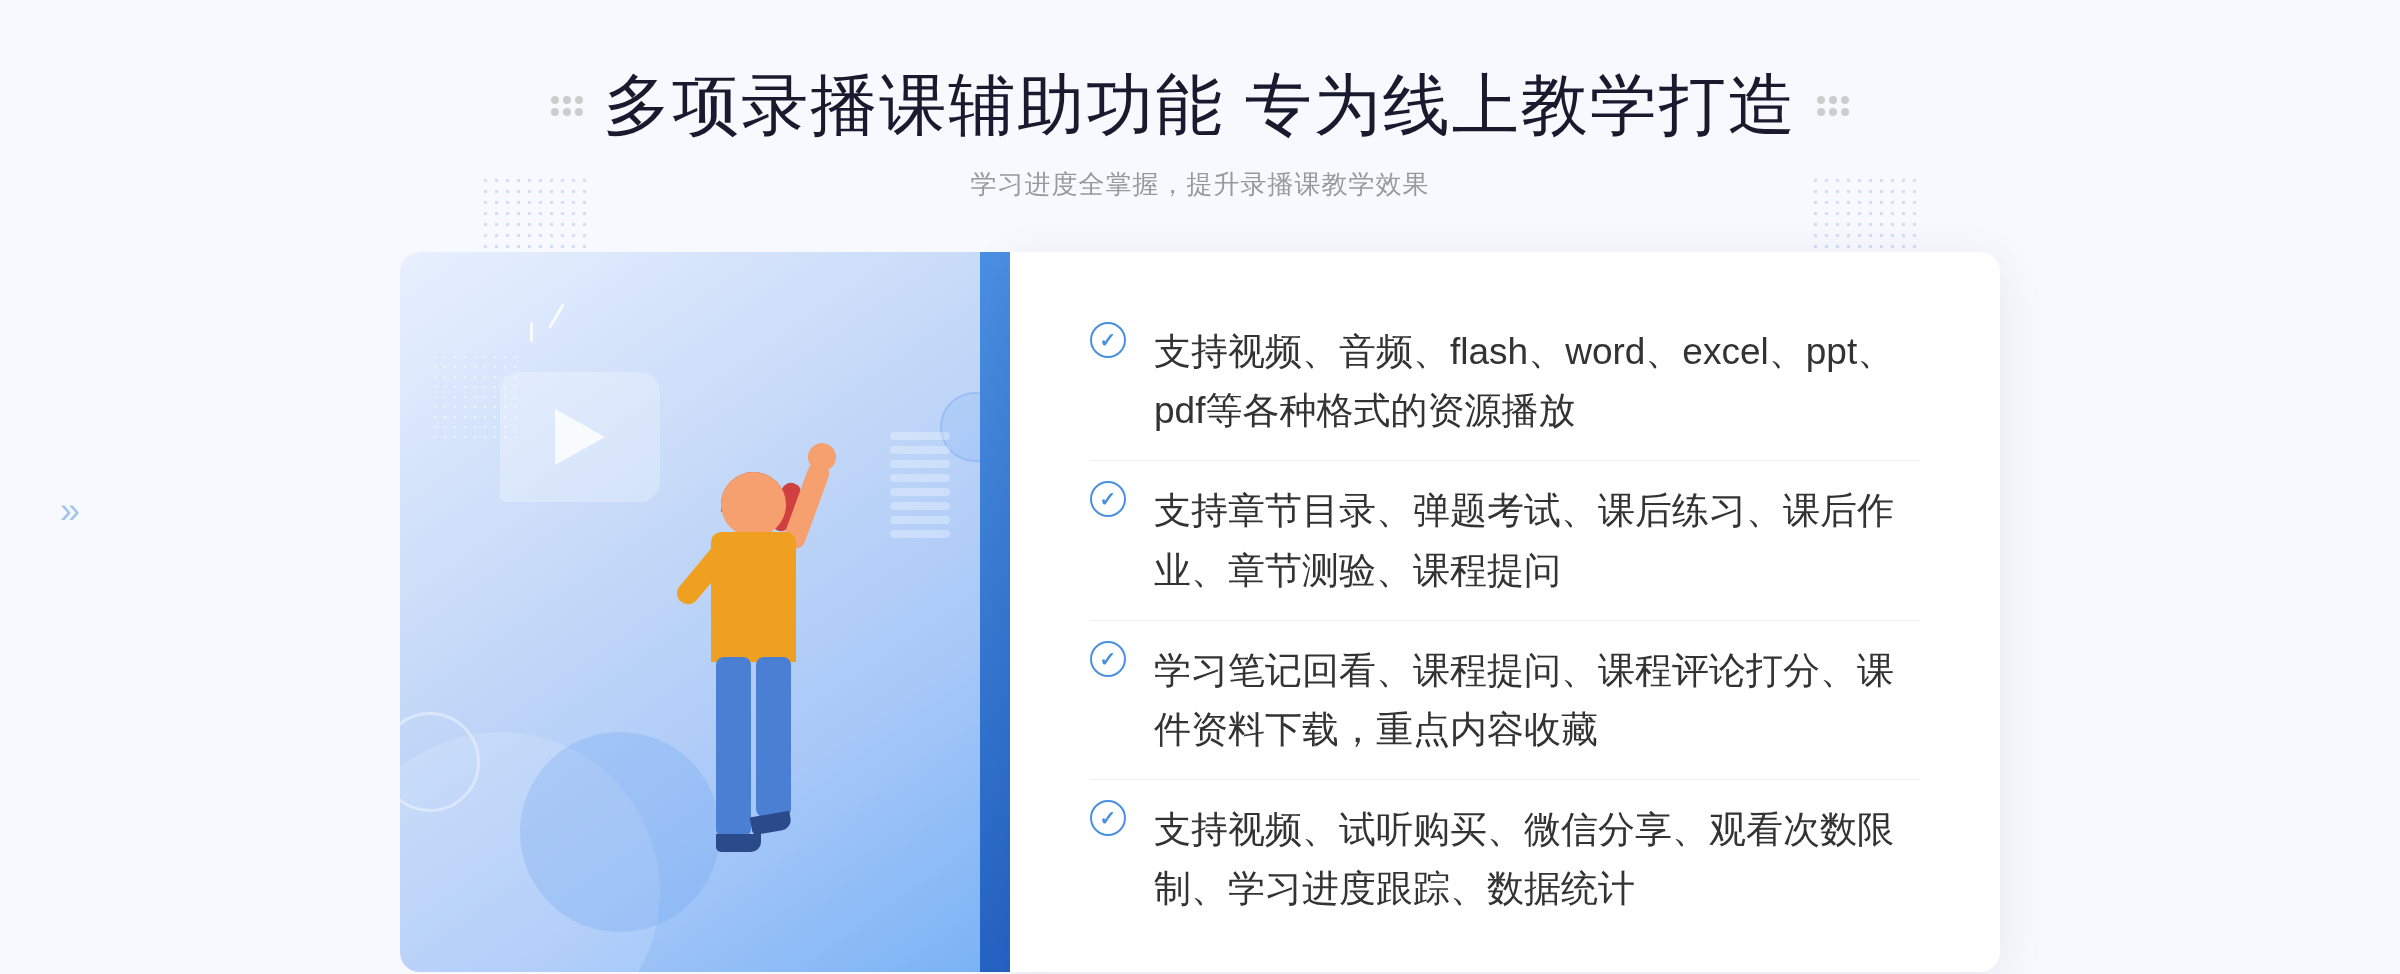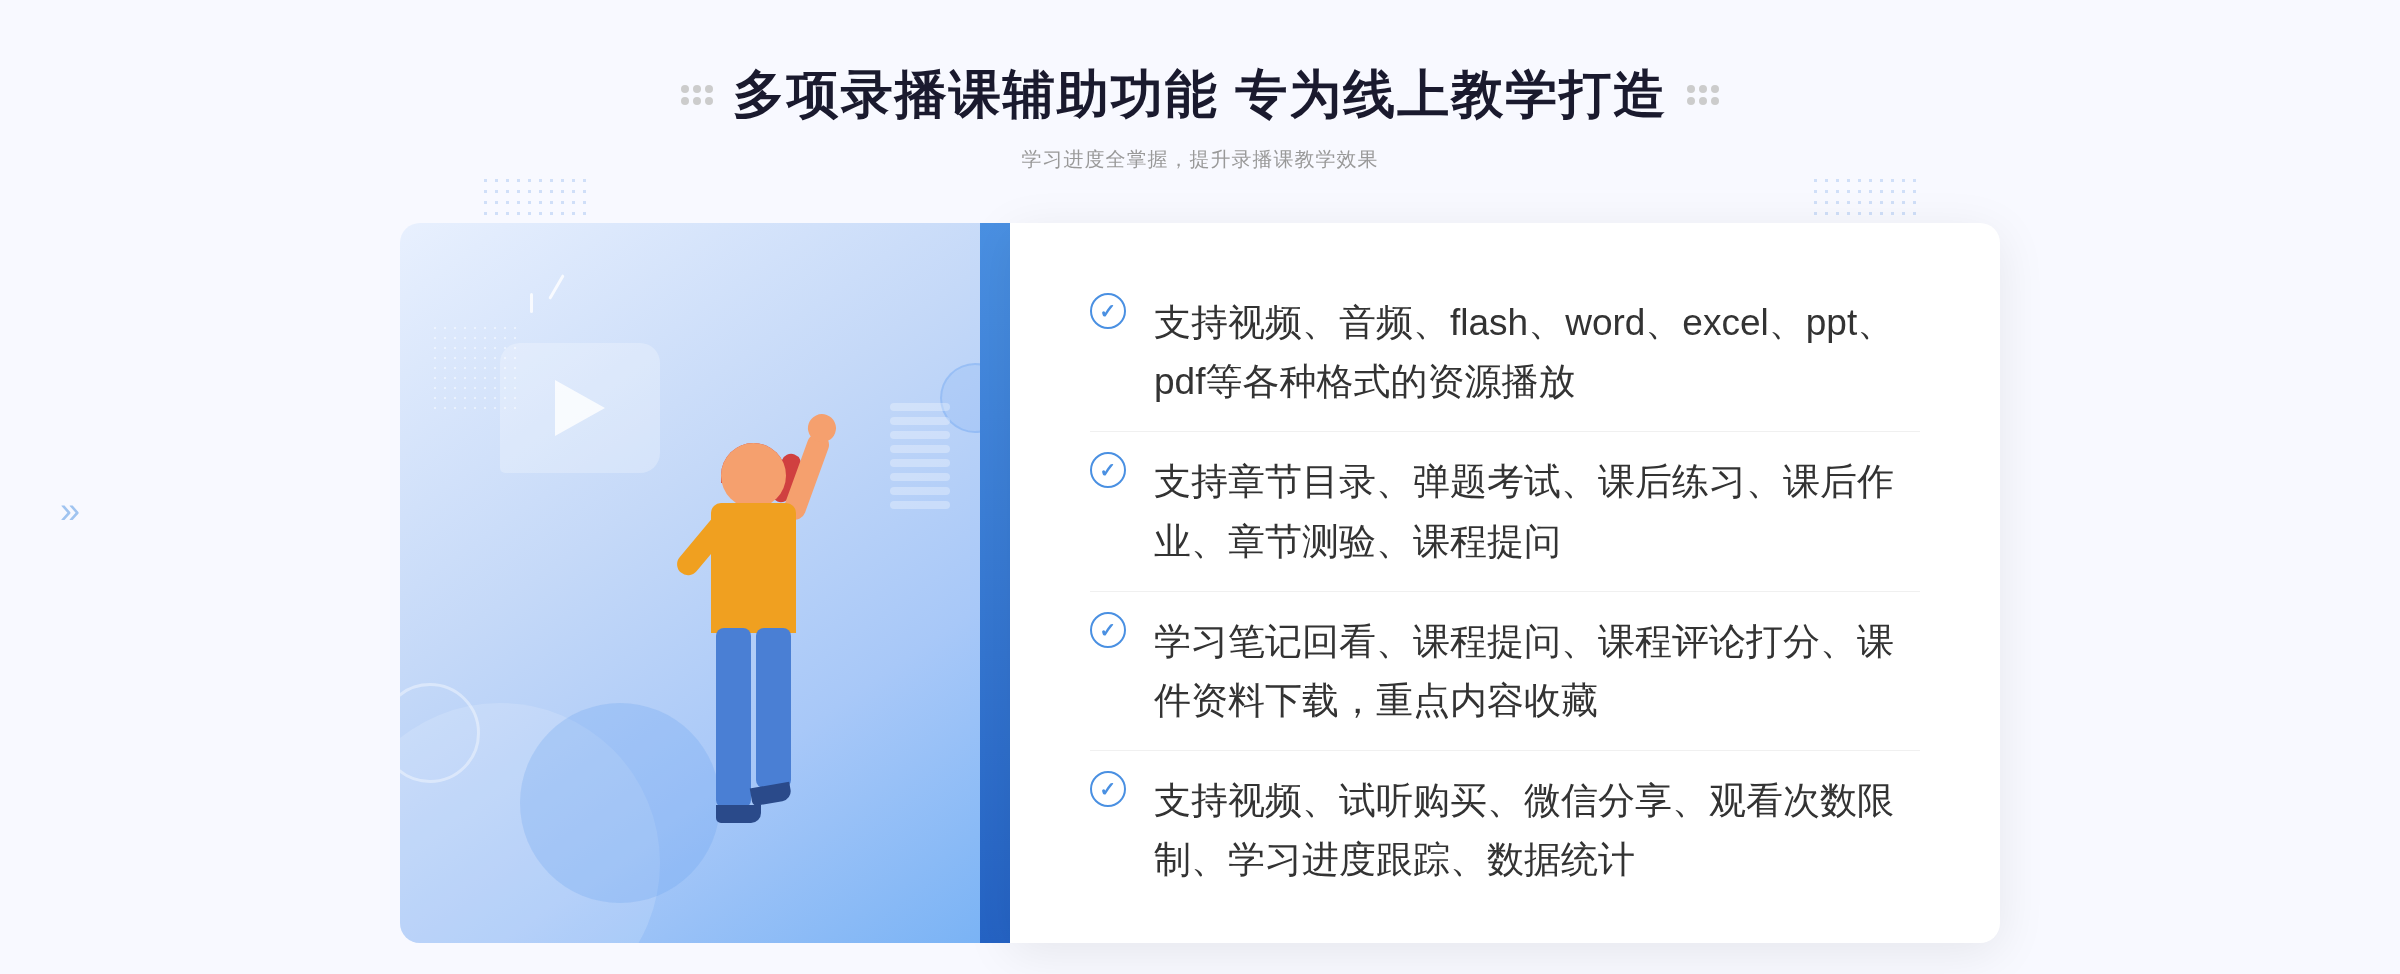--- a/index.html
+++ b/index.html
@@ -47,28 +47,28 @@
 
     .title-row {
       display: flex;
       align-items: center;
       justify-content: center;
       gap: 20px;
       margin-bottom: 16px;
     }
 
     .main-title {
-      font-size: 52px;
-      font-weight: 700;
+      font-size: 67px;
+      font-weight: 400;
       color: #1a1a2e;
       letter-spacing: 2px;
     }
 
     .subtitle {
-      font-size: 20px;
+      font-size: 26px;
       color: #999;
       letter-spacing: 1px;
     }
 
     
     .content-area {
       display: flex;
       align-items: stretch;
       width: 1600px;
       height: 720px;

